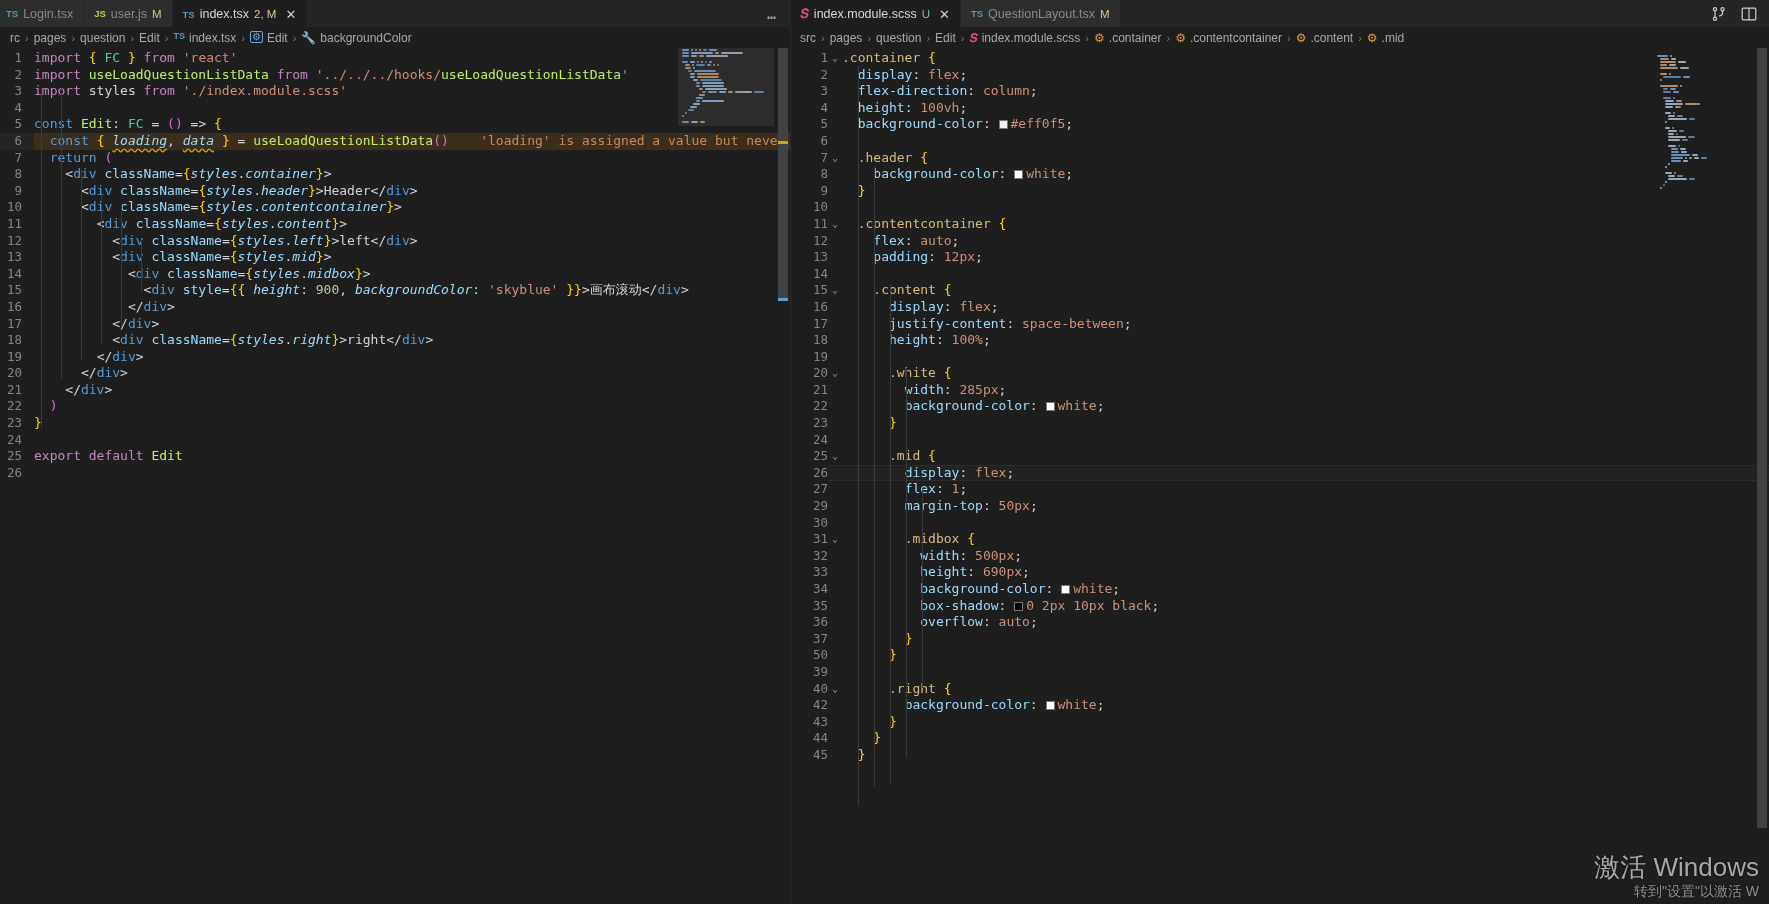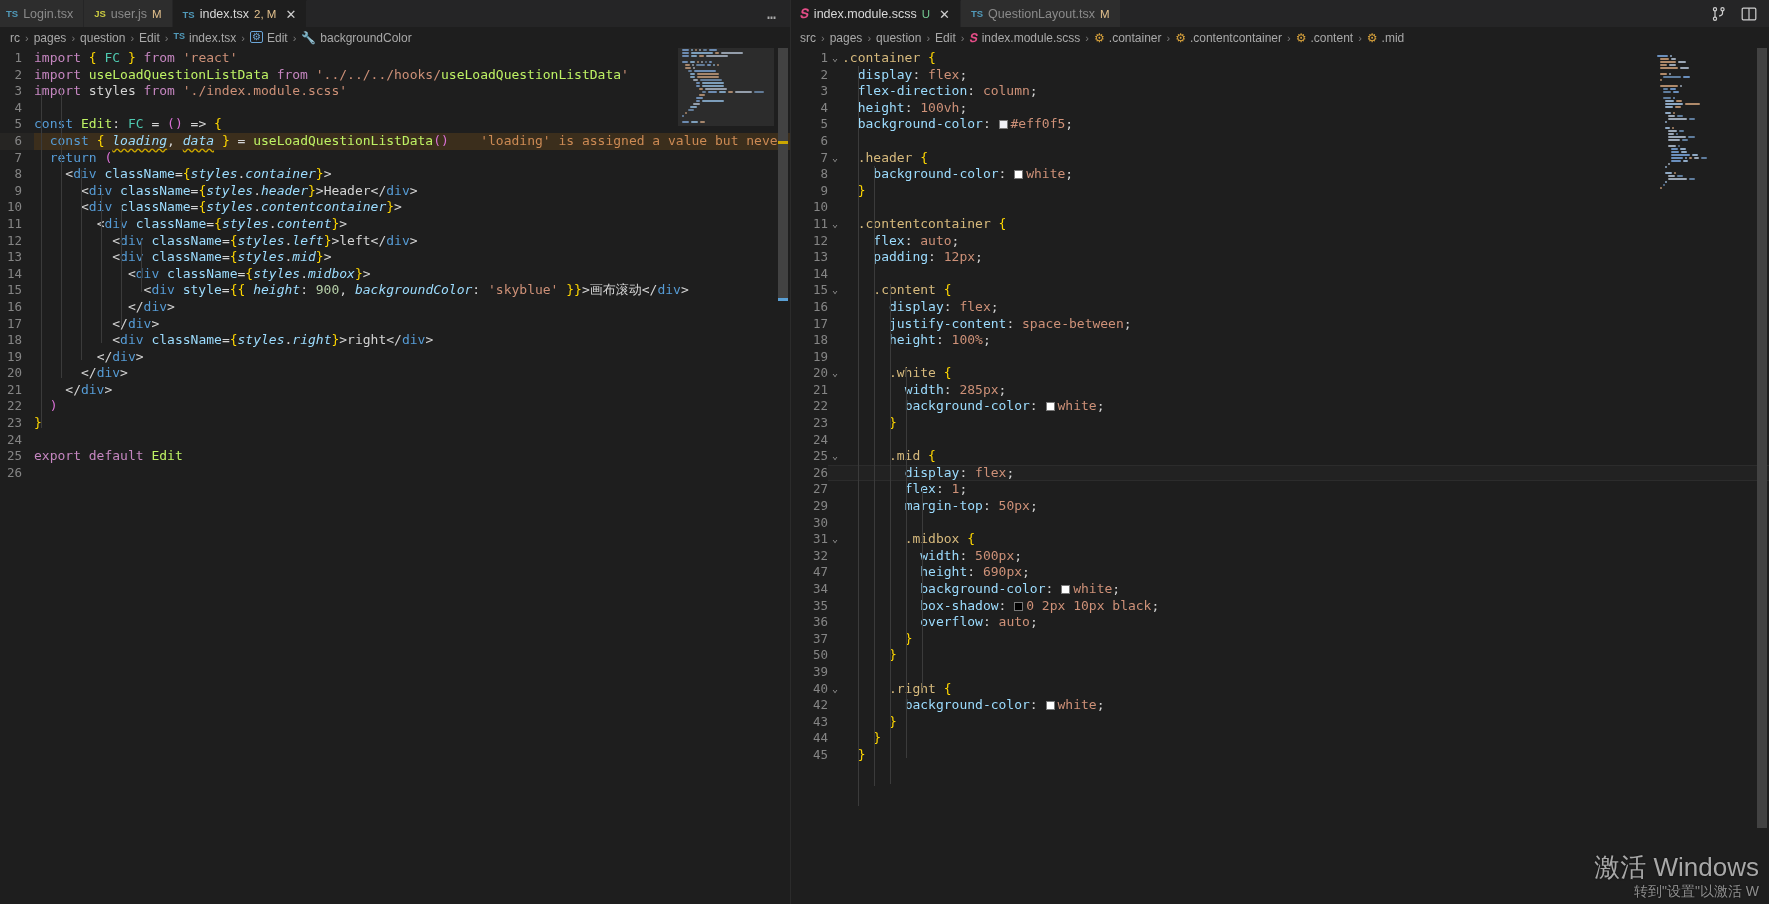--- a/index.html
+++ b/index.html
@@ -441,21 +441,21 @@
           <div class="ln"><span class="num">22</span><span class="txt">        <span class="prop">background-color</span>: <span class="val"><span class="colorbox" style="background:#ffffff"></span>white</span>;</span></div>
           <div class="ln"><span class="num">23</span><span class="txt">      <span class="br1">}</span></span></div>
           <div class="ln"><span class="num">24</span><span class="txt"></span></div>
           <div class="ln"><span class="num">25</span><span class="fold" style="left:42px;">⌄</span><span class="txt">      <span class="cls">.mid</span> <span class="br1">{</span></span></div>
           <div class="ln"><span class="cur-line-box"></span><span class="num">26</span><span class="txt">        <span class="prop">display</span>: <span class="val">flex</span>;</span></div>
           <div class="ln"><span class="num">27</span><span class="txt">        <span class="prop">flex</span>: <span class="val">1</span>;</span></div>
           <div class="ln"><span class="num">29</span><span class="txt">        <span class="prop">margin-top</span>: <span class="val">50px</span>;</span></div>
           <div class="ln"><span class="num">30</span><span class="txt"></span></div>
           <div class="ln"><span class="num">31</span><span class="fold" style="left:42px;">⌄</span><span class="txt">        <span class="cls">.midbox</span> <span class="br1">{</span></span></div>
           <div class="ln"><span class="num">32</span><span class="txt">          <span class="prop">width</span>: <span class="val">500px</span>;</span></div>
-          <div class="ln"><span class="num">47</span><span class="txt">          <span class="prop">height</span>: <span class="val">690px</span>;</span></div>
+          <div class="ln"><span class="num">33</span><span class="txt">          <span class="prop">height</span>: <span class="val">690px</span>;</span></div>
           <div class="ln"><span class="num">34</span><span class="txt">          <span class="prop">background-color</span>: <span class="val"><span class="colorbox" style="background:#ffffff"></span>white</span>;</span></div>
           <div class="ln"><span class="num">35</span><span class="txt">          <span class="prop">box-shadow</span>: <span class="val"><span class="colorbox" style="background:#000000"></span>0 2px 10px black</span>;</span></div>
           <div class="ln"><span class="num">36</span><span class="txt">          <span class="prop">overflow</span>: <span class="val">auto</span>;</span></div>
           <div class="ln"><span class="num">37</span><span class="txt">        <span class="br1">}</span></span></div>
           <div class="ln"><span class="num">50</span><span class="txt">      <span class="br1">}</span></span></div>
           <div class="ln"><span class="num">39</span><span class="txt"></span></div>
           <div class="ln"><span class="num">40</span><span class="fold" style="left:42px;">⌄</span><span class="txt">      <span class="cls">.right</span> <span class="br1">{</span></span></div>
           <div class="ln"><span class="num">42</span><span class="txt">        <span class="prop">background-color</span>: <span class="val"><span class="colorbox" style="background:#ffffff"></span>white</span>;</span></div>
           <div class="ln"><span class="num">43</span><span class="txt">      <span class="br1">}</span></span></div>
           <div class="ln"><span class="num">44</span><span class="txt">    <span class="br1">}</span></span></div>

